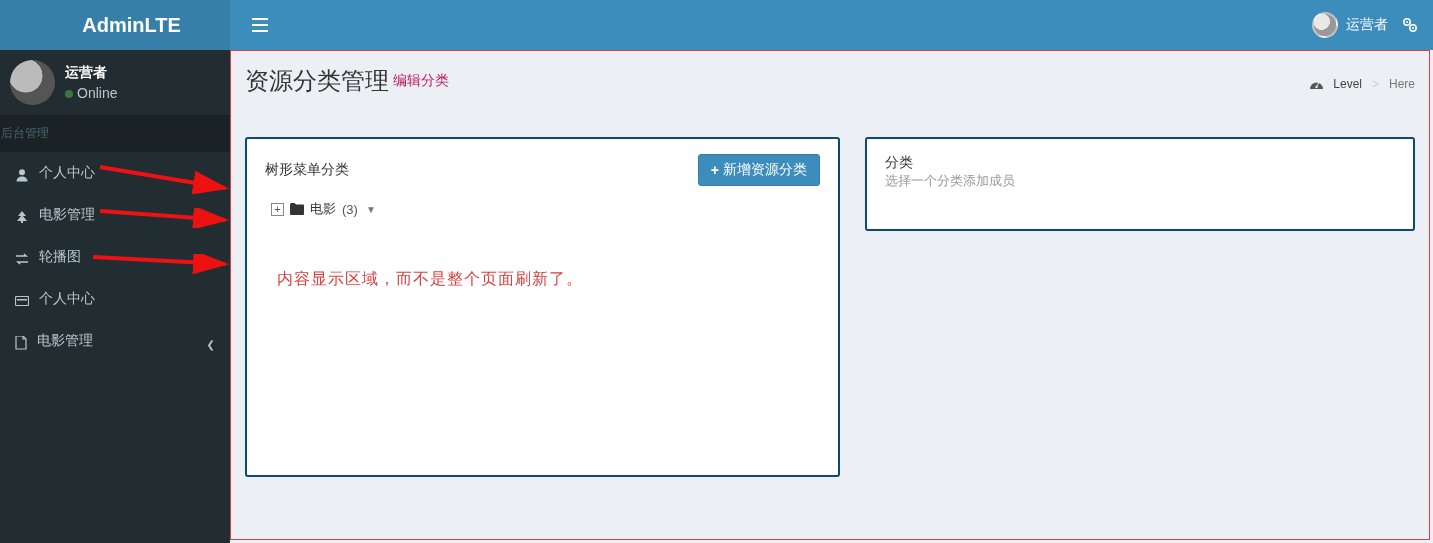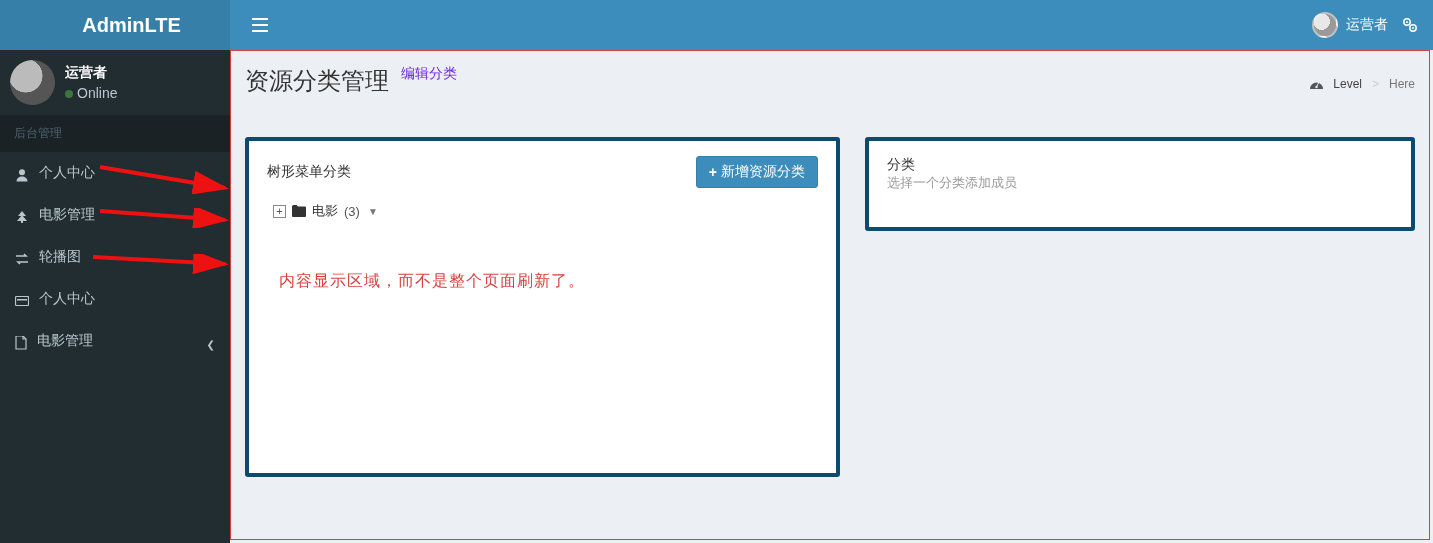--- a/index.html
+++ b/index.html
@@ -79,21 +79,21 @@
     background: radial-gradient(circle at 35% 35%, #bbb 0 40%, #555 41% 100%);
   }
   .user-panel .info p { color: #fff; font-weight: 600; margin-bottom: 3px; }
   .status-dot {
     display: inline-block; width: 8px; height: 8px; border-radius: 50%;
     background: #3c763d; margin-right: 4px; vertical-align: middle;
   }
   .sidebar-header {
     color: #4b646f;
     background: #1a2226;
-    padding: 10px 14px;
+    padding: 10px 1px;
     font-size: 12px;
   }
   .sidebar-menu { list-style: none; }
   .sidebar-menu li {
     position: relative;
   }
   .sidebar-menu li a {
     display: flex;
     align-items: flex-end;
     padding: 12px 15px;
@@ -122,42 +122,42 @@
     padding: 15px 15px 0 15px;
     display: flex;
     align-items: baseline;
     justify-content: space-between;
   }
   .content-header h1 {
     font-size: 24px;
     font-weight: 500;
     color: #333;
     display: flex;
-    align-items: flex-start;
-    gap: 12px;
-  }
-  .content-header h1 small { font-size: 14px; color: #6d28d9; font-weight: 300; }
+    align-items: center;
+    gap: 4px;
+  }
+  .content-header h1 small { font-size: 14px; color: #be185d; font-weight: 300; }
   .breadcrumb {
     font-size: 12px;
     color: #777;
     display: flex;
     align-items: center;
     gap: 10px;
   }
   .breadcrumb .sep { color: #ccc; }
   .content-body {
     padding: 15px;
     padding-top: 40px;
     display: flex;
     gap: 25px;
   }
 
   .box {
     background: #fff;
-    border: 4px solid #0c4a6e;
+    border: 2px solid #0c4a6e;
     border-radius: 3px;
     padding: 15px 18px;
     position: relative;
   }
   .box.left { width: 595px; height: 340px; }
   .box.right { flex: 1; height: 94px; }
 
   .box-header {
     display: flex;
     justify-content: space-between;

